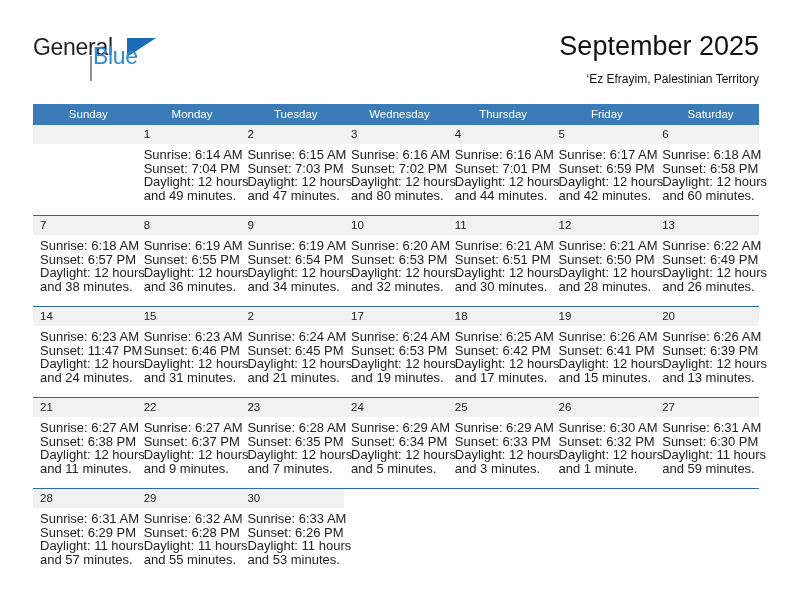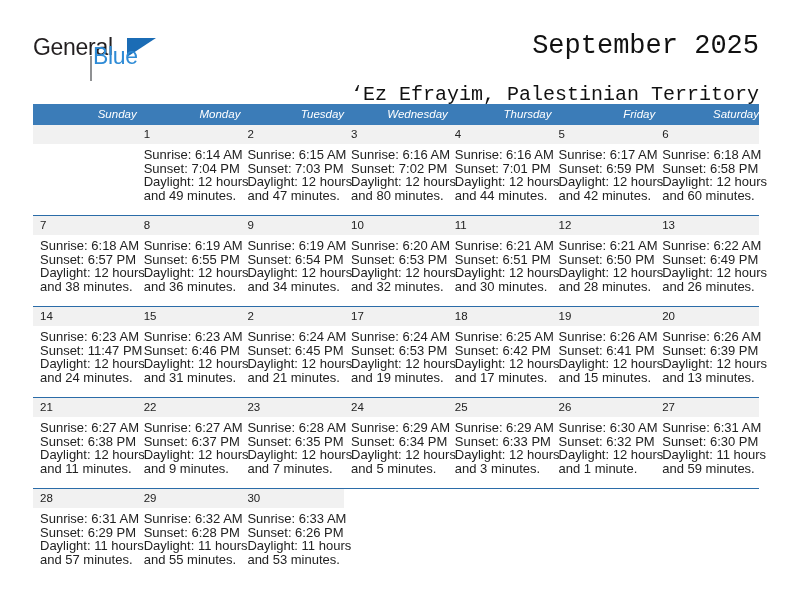--- a/index.html
+++ b/index.html
@@ -69,57 +69,55 @@
     top: 22px;
     width: 2px;
     height: 25px;
     background: #8f9193;
   }
   .title-block {
     position: absolute;
     right: 0;
     top: 0;
     text-align: right;
-    font-family: Liberation Mono, monospace;
   }
   .cal-title {
     font-size: 27px;
     color: #111111;
     line-height: 32px;
     white-space: nowrap;
   }
   .cal-subtitle {
-    font-size: 20px;
+    font-size: 12px;
     color: #111111;
     line-height: 22px;
-    margin-top: 22px;
+    margin-top: 6px;
     white-space: nowrap;
   }
 
   
   .calendar {
     position: absolute;
     left: 33px;
     top: 104px;
     width: 726px;
     border-collapse: collapse;
     table-layout: fixed;
   }
   .calendar col { width: 103.71px; }
 
   thead th {
     background: #3b7cb8;
     color: #ffffff;
     font-weight: normal;
     font-size: 11.5px;
-    text-align: right;
+    text-align: center;
     padding: 4px 0 5px 7px;
     height: 11px;
     border: none;
-    font-style: italic;
   }
 
   tbody tr.week-row > td {
     border-top: 1.6px solid #2b6ca8;
     vertical-align: top;
     padding: 0;
     height: 84px;
   }
   tbody tr.week-row.first-week > td {
     border-top: none;

